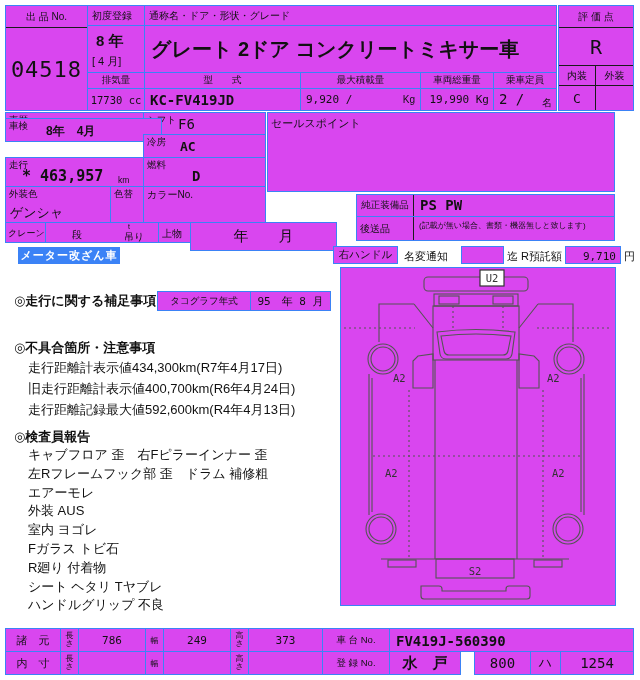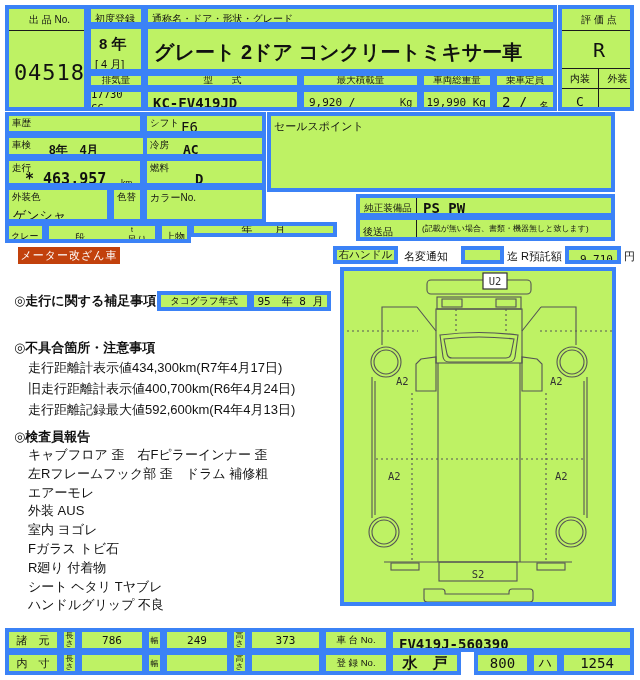--- a/index.html
+++ b/index.html
@@ -1,24 +1,24 @@
 <!DOCTYPE html>
 <html><head>
 <meta charset="utf-8">
 <style>
   html,body{margin:0;padding:0;background:#e8e8e8;}
   .sheet{position:relative;width:640px;height:680px;background:#ffffff;
          font-family:"Liberation Sans","DejaVu Sans",sans-serif;color:#111;}
-  .cell{position:absolute;box-sizing:border-box;border:4px solid #3b82f6;background:#bef264;overflow:hidden;}
+  .cell{position:absolute;box-sizing:border-box;border:1px solid #3b82f6;background:#d946ef;overflow:hidden;}
   .nb{position:absolute;box-sizing:border-box;overflow:hidden;}
   .cl{position:absolute;top:1px;left:3px;font-size:9.5px;white-space:nowrap;}
   .cv{position:absolute;inset:0;display:flex;align-items:center;justify-content:center;white-space:nowrap;}
   .mono{font-family:"DejaVu Sans Mono",monospace;}
   .title-lbl{font-size:10px;padding:3px 4px;white-space:nowrap;}
-  .badge{position:absolute;background:#c2410c;color:#fff;font-size:11px;font-weight:normal;
+  .badge{position:absolute;background:#3b82f6;color:#fff;font-size:11px;font-weight:bold;
          display:flex;align-items:center;justify-content:center;letter-spacing:1px;}
   .note-title{position:absolute;font-size:13px;font-weight:bold;white-space:nowrap;}
   .note-line{font-size:13px;line-height:18.8px;white-space:nowrap;}
   .mini{word-break:break-all;font-size:8px;line-height:8px;text-align:center;}
   .flexc{display:flex;align-items:center;justify-content:center;}
 </style>
 </head>
 <body>
 
 <div class="sheet">
@@ -74,21 +74,21 @@
   </div>
 
   <div class="cell" style="left:5px;top:112px;width:139px;height:23px">
     <span class="cl">車歴</span>
     <span class="cv" style="font-size:12px"></span>
   </div>
   <div class="cell" style="left:143px;top:112px;width:123px;height:23px">
     <span class="cl">シフト</span>
     <span class="nb mono" style="left:34px;top:3px;font-size:14px;font-weight:normal">F6</span>
   </div>
-  <div class="cell" style="left:5px;top:134px;width:157px;height:24px">
+  <div class="cell" style="left:5px;top:118px;width:157px;height:24px">
     <span class="cl">車検</span>
     <span class="nb" style="left:40px;top:4px;font-size:12px;font-weight:bold">8年　4月</span>
   </div>
   <div class="cell" style="left:143px;top:134px;width:123px;height:24px">
     <span class="cl">冷房</span>
     <span class="nb mono" style="left:36px;top:4px;font-size:13px;font-weight:bold">AC</span>
   </div>
   <div class="cell" style="left:5px;top:157px;width:139px;height:30px">
     <span class="cl">走行</span>
     <span class="nb mono" style="left:16px;top:9px;font-size:15px;font-weight:bold">* 463,957</span>
@@ -113,21 +113,21 @@
     <span class="nb" style="left:2px;top:4px;font-size:9px">クレーン</span>
   </div>
   <div class="cell" style="left:45px;top:222px;width:114px;height:21px">
     <span class="nb" style="left:26px;top:5px;font-size:10px">段</span>
     <span class="nb" style="left:82px;top:0;font-size:7px">t</span>
     <span class="nb" style="left:78px;top:7px;font-size:10px">吊り</span>
   </div>
   <div class="cell" style="left:158px;top:222px;width:33px;height:21px">
     <span class="nb" style="left:3px;top:4px;font-size:10px">上物</span>
   </div>
-  <div class="cell flexc" style="left:190px;top:222px;width:147px;height:15px;font-size:11px">年　　月</div>
+  <div class="cell flexc" style="left:190px;top:222px;width:147px;height:29px;font-size:15px">年　　月</div>
 
   <div class="cell" style="left:267px;top:112px;width:348px;height:80px">
     <span class="cl" style="font-size:11px;top:3px">セールスポイント</span>
     <span class="nb" style="left:6px;top:20px;font-size:12px"></span>
   </div>
   <div class="cell" style="left:356px;top:194px;width:259px;height:23px">
     <div class="nb flexc" style="left:0;top:0;width:57px;height:21px;border-right:1px solid #1b1b1b;font-size:9.5px">純正装備品</div>
     <div class="nb mono" style="left:63px;top:2px;font-size:14px;font-weight:bold">PS PW</div>
   </div>
   <div class="cell" style="left:356px;top:216px;width:259px;height:25px">

